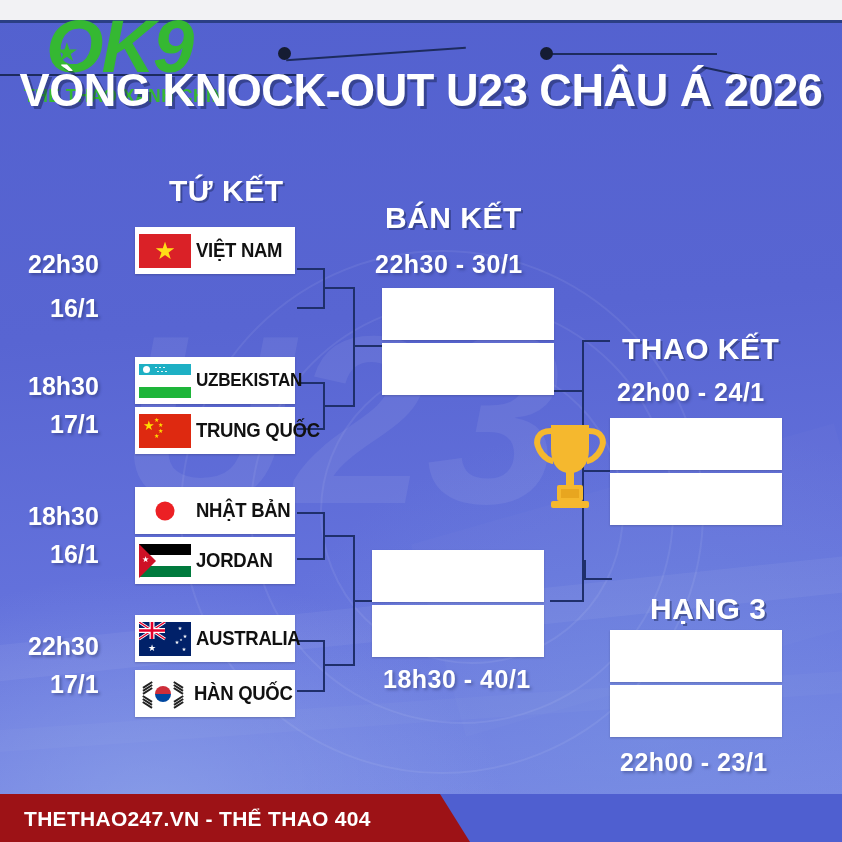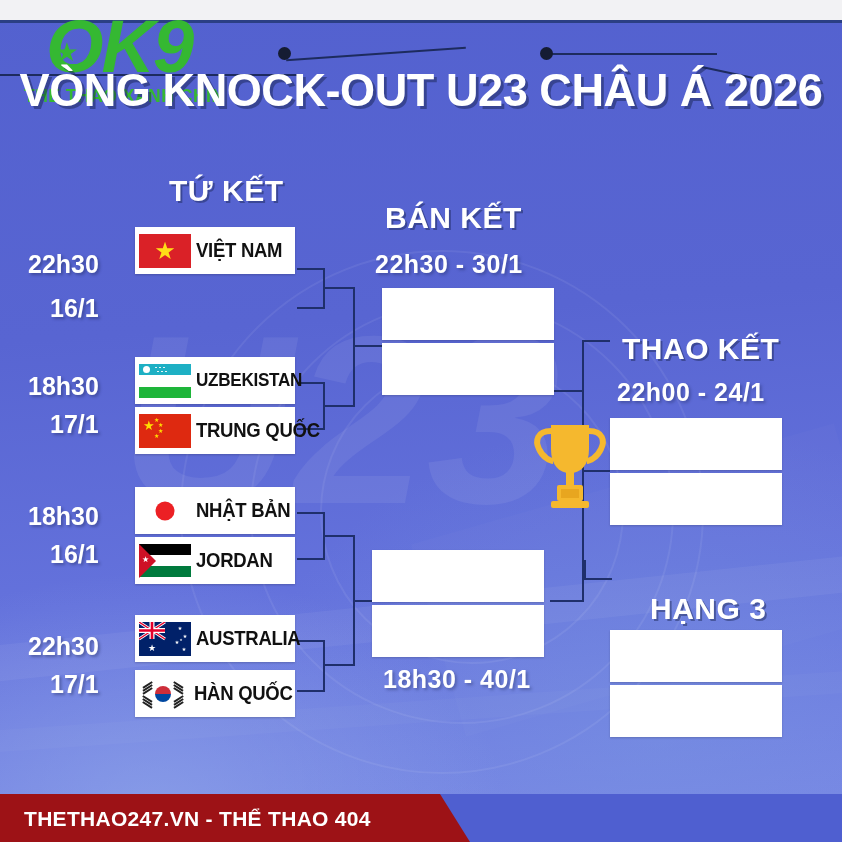--- a/index.html
+++ b/index.html
@@ -173,20 +173,21 @@
   <div class="title">VÒNG KNOCK-OUT U23 CHÂU Á 2026</div>
 
   <div class="rheading" style="left:385px;top:201px;">BÁN KẾT</div>
   <div class="rheading" style="left:169px;top:174px;">TỨ KẾT</div>
   <div class="rheading" style="left:622px;top:332px;">THAO KẾT</div>
   <div class="rheading" style="left:650px;top:592px;">HẠNG 3</div>
 
   <div class="rtime" style="left:375px;top:250px;">22h30 - 30/1</div>
   <div class="rtime" style="left:383px;top:665px;">18h30 - 40/1</div>
   <div class="rtime" style="left:617px;top:378px;">22h00 - 24/1</div>
+  <div class="rtime" style="left:620px;top:748px;">22h00 - 23/1</div>
 
   <div class="kick" style="left:28px;top:250px;">22h30</div>
   <div class="kick" style="left:50px;top:294px;">16/1</div>
   <div class="kick" style="left:28px;top:372px;">18h30</div>
   <div class="kick" style="left:50px;top:410px;">17/1</div>
   <div class="kick" style="left:28px;top:502px;">18h30</div>
   <div class="kick" style="left:50px;top:540px;">16/1</div>
   <div class="kick" style="left:28px;top:632px;">22h30</div>
   <div class="kick" style="left:50px;top:670px;">17/1</div>
 

